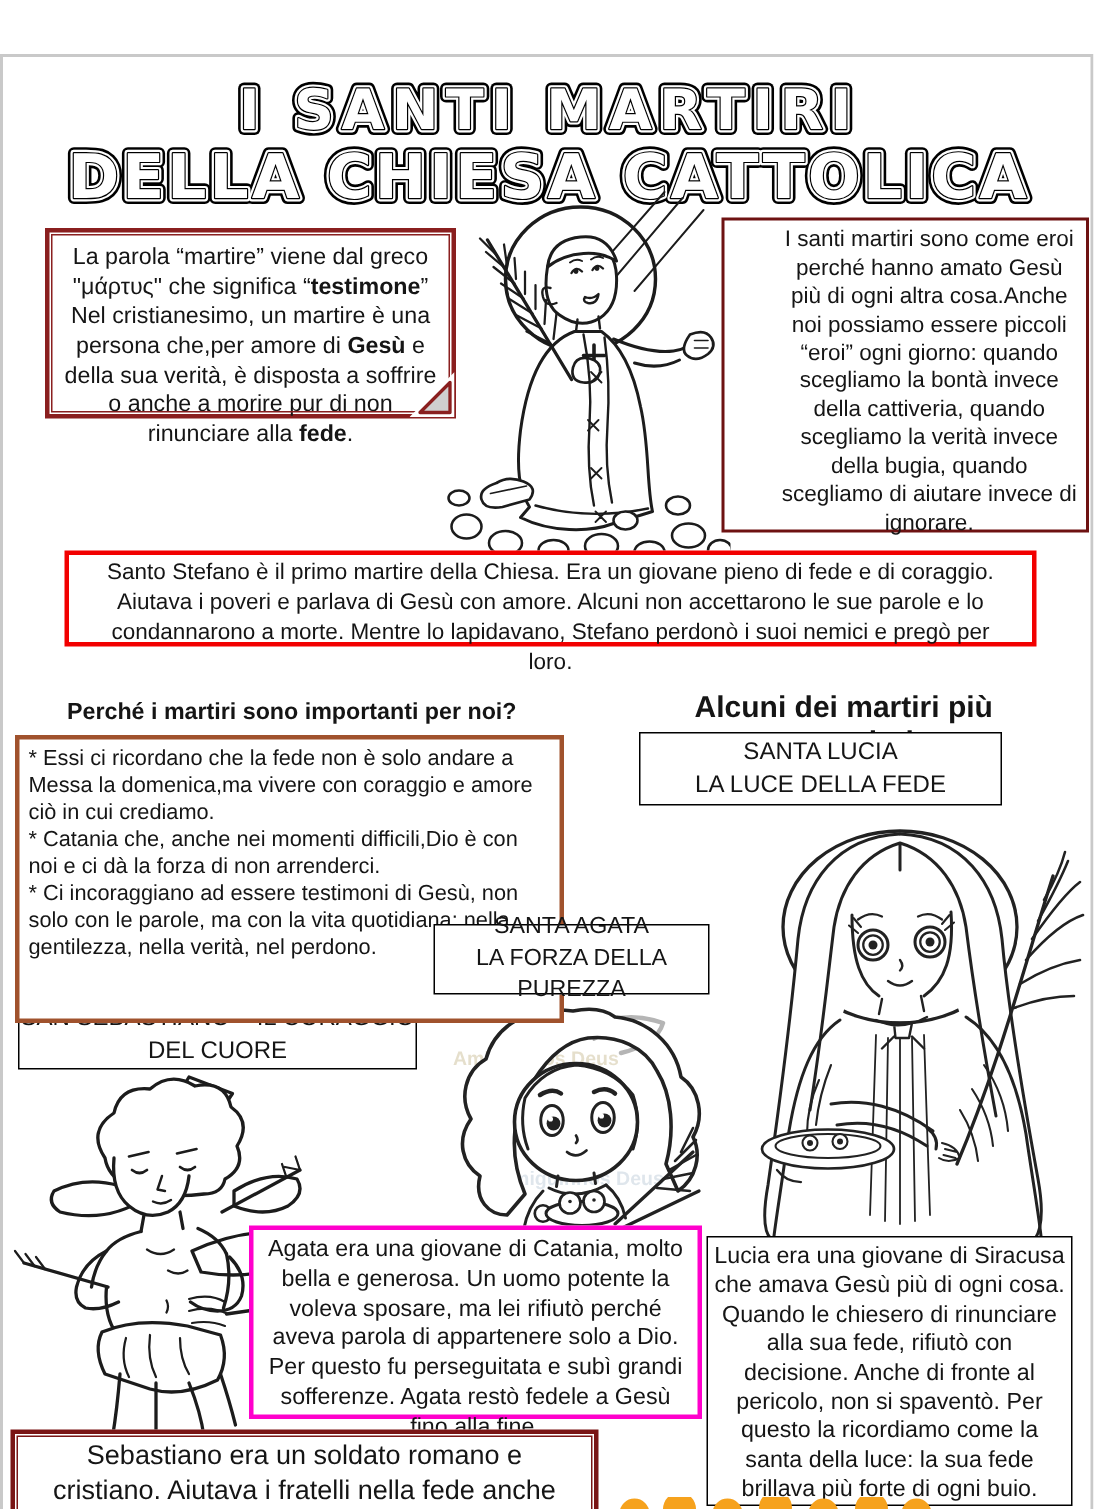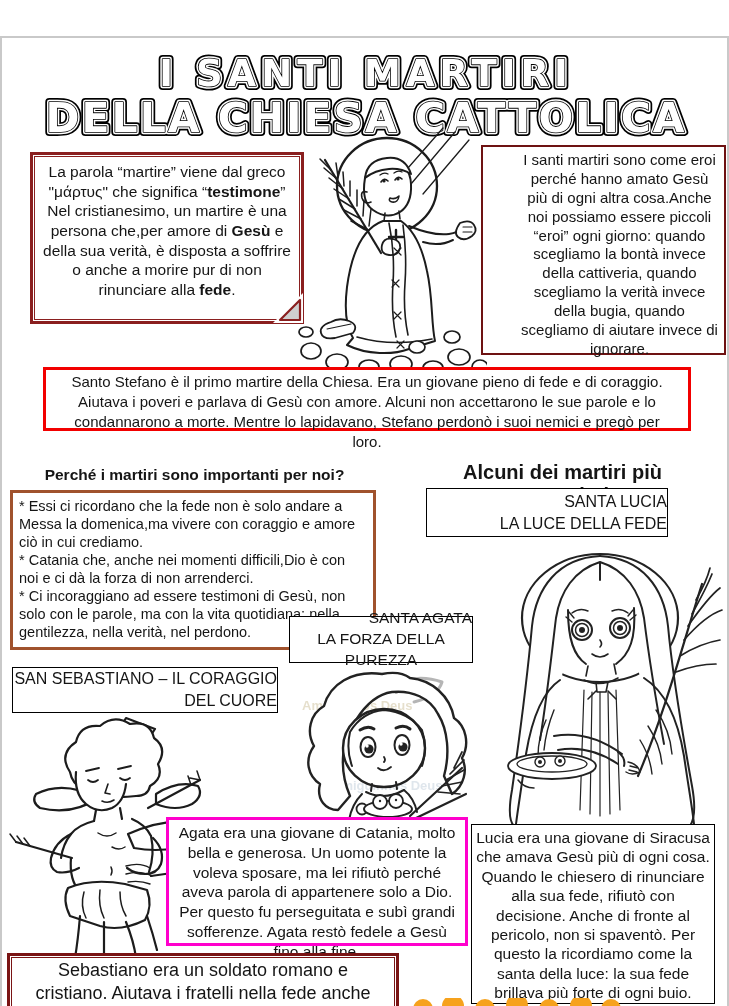--- a/index.html
+++ b/index.html
@@ -6,21 +6,21 @@
   #page{position:relative;width:729px;height:1006px;background:#fff;
         border:2px solid #c9c9c9;box-sizing:border-box;overflow:hidden;
         font-family:"Liberation Sans",sans-serif;color:#151515;margin-top:36px;}
   .abs{position:absolute;}
   .box{box-sizing:border-box;background:#fff;}
   .center{text-align:center;}
   .b{font-weight:bold;}
   
   .maroon-frame{border:3px solid #8a1f1f;}
   .maroon-frame .inner-line{position:absolute;inset:1px;border:1px solid #8a1f1f;pointer-events:none;}
-  .thin-black{border:1px solid #000;align-items:flex-end;}
+  .thin-black{border:1px solid #000;}
   .label-box{display:flex;flex-direction:column;justify-content:center;
              text-align:center;font-size:15.5px;line-height:1.35;background:#fff;}
   .heading{font-weight:bold;}
   .watermark{color:#c7b98f;opacity:.45;font-size:13px;font-weight:bold;pointer-events:none;}
   svg text{font-family:"DejaVu Sans",sans-serif;}
 </style>
 </head>
 <body>
 
 <div id="page">
@@ -71,42 +71,42 @@
         <ellipse cx="136" cy="242" rx="10" ry="7"></ellipse>
         <ellipse cx="162" cy="231" rx="11" ry="8"></ellipse>
         <ellipse cx="183" cy="241" rx="8" ry="7"></ellipse>
         <ellipse cx="120" cy="221" rx="8" ry="6"></ellipse>
         <ellipse cx="155" cy="211" rx="8" ry="6"></ellipse>
         <ellipse cx="9" cy="206" rx="7" ry="5"></ellipse>
       </g>
     </g>
   </svg>
 
-  <div class="abs box maroon-frame" style="left:28px;top:114px;width:274px;height:172px;">
+  <div class="abs box maroon-frame" style="left:28px;top:114px;width:274px;height:127px;">
     <div class="inner-line"></div>
     <div class="center" style="padding:7px 5px;font-size:15.5px;line-height:1.27;">
       <span>La parola “martire” viene dal greco "μάρτυς" che significa “</span><span class="b">testimone</span><span>” Nel cristianesimo, un martire è una persona che,per amore di </span><span class="b">Gesù</span><span> e della sua verità, è disposta a soffrire o anche a morire pur di non rinunciare alla </span><span class="b">fede</span><span>.</span>
     </div>
     <svg class="abs" style="right:-2px;bottom:-2px;" width="30" height="30" viewBox="0 0 30 30">
       <polygon points="30,0 30,30 0,30" fill="#fff"></polygon>
       <polygon points="27,7 27,27 7,27" fill="#cfcfcf" stroke="#8a1f1f" stroke-width="2.2" stroke-linejoin="round"></polygon>
     </svg>
   </div>
 
   <div class="abs box" style="left:479px;top:107px;width:245px;height:210px;border:2px solid #6e1212;padding-left:32px;">
     <div class="center" style="padding:4px 4px;font-size:15px;line-height:1.26;">I santi martiri sono come eroi perché hanno amato Gesù più di ogni altra cosa.Anche noi possiamo essere piccoli “eroi” ogni giorno: quando scegliamo la bontà invece della cattiveria, quando scegliamo la verità invece della bugia, quando scegliamo di aiutare invece di ignorare.</div>
   </div>
 
   <div class="abs box" style="left:41px;top:329px;width:648px;height:64px;border:3px solid #f20000;">
     <div class="center" style="padding:2px 24px;font-size:15px;line-height:1.33;">Santo Stefano è il primo martire della Chiesa. Era un giovane pieno di fede e di coraggio. Aiutava i poveri e parlava di Gesù con amore. Alcuni non accettarono le sue parole e lo condannarono a morte. Mentre lo lapidavano, Stefano perdonò i suoi nemici e pregò per loro.</div>
   </div>
 
   <div class="abs center heading" style="left:20px;top:428px;width:345px;font-size:15.5px;">Perché i martiri sono importanti per noi?</div>
 
-  <div class="abs box" style="left:8px;top:452px;width:366px;height:160px;border:3px solid #a0522d;z-index:1;">
+  <div class="abs box" style="left:8px;top:452px;width:366px;height:192px;border:3px solid #a0522d;z-index:1;">
     <div style="padding:5px 6px;font-size:14.5px;line-height:1.24;">
       <div>* Essi ci ricordano che la fede non è solo andare a Messa la domenica,ma vivere con coraggio e amore ciò in cui crediamo.</div>
       <div>* Catania che, anche nei momenti difficili,Dio è con noi e ci dà la forza di non arrenderci.</div>
       <div>* Ci incoraggiano ad essere testimoni di Gesù, non solo con le parole, ma con la vita quotidiana: nella gentilezza, nella verità, nel perdono.</div>
     </div>
   </div>
 
   <div class="abs center heading" style="left:408px;top:423px;width:305px;font-size:20px;">Alcuni dei martiri più conosciuti:</div>
 
   <div class="abs box thin-black label-box" style="left:424px;top:450px;width:242px;height:49px;font-size:16px;">

